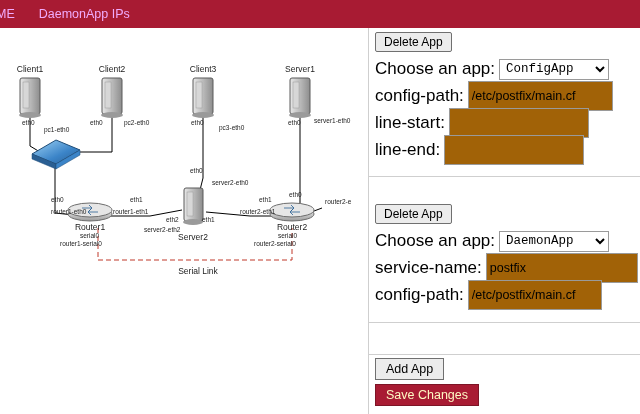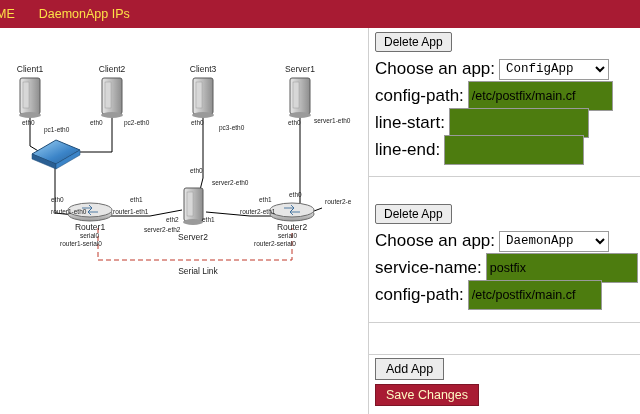--- a/index.html
+++ b/index.html
@@ -12,21 +12,21 @@
     background: #ffffff;
     position: relative;
   }
 
   
   .menubar {
     position: absolute;
     left: 0; top: 0;
     width: 640px; height: 28px;
     background: #a81b33;
-    color: #fde047;
+    color: #f0abfc;
     display: flex;
     align-items: center;
     font-size: 12.5px;
     text-align: center;
   }
   .menubar .mi {
     padding: 0 12px;
     line-height: 28px;
     white-space: nowrap;
     cursor: default;
@@ -87,21 +87,21 @@
     font-size: 17px;
     color: #000;
     white-space: nowrap;
     margin-right: 4px;
   }
   .row input[type=text] {
     font-family: "Liberation Sans", sans-serif;
     font-size: 12.5px;
     height: 21px;
     border: 1px solid #9a9a9a;
-    background: #4d7c0f;
+    background: #a16207;
     padding: 14px 3px;
     outline: none;
   }
   .row select {
     font-family: Liberation Mono, monospace;
     font-size: 12.5px;
     height: 21px;
     border: 1px solid #9a9a9a;
     background: #fff;
     padding: 1px 2px;

